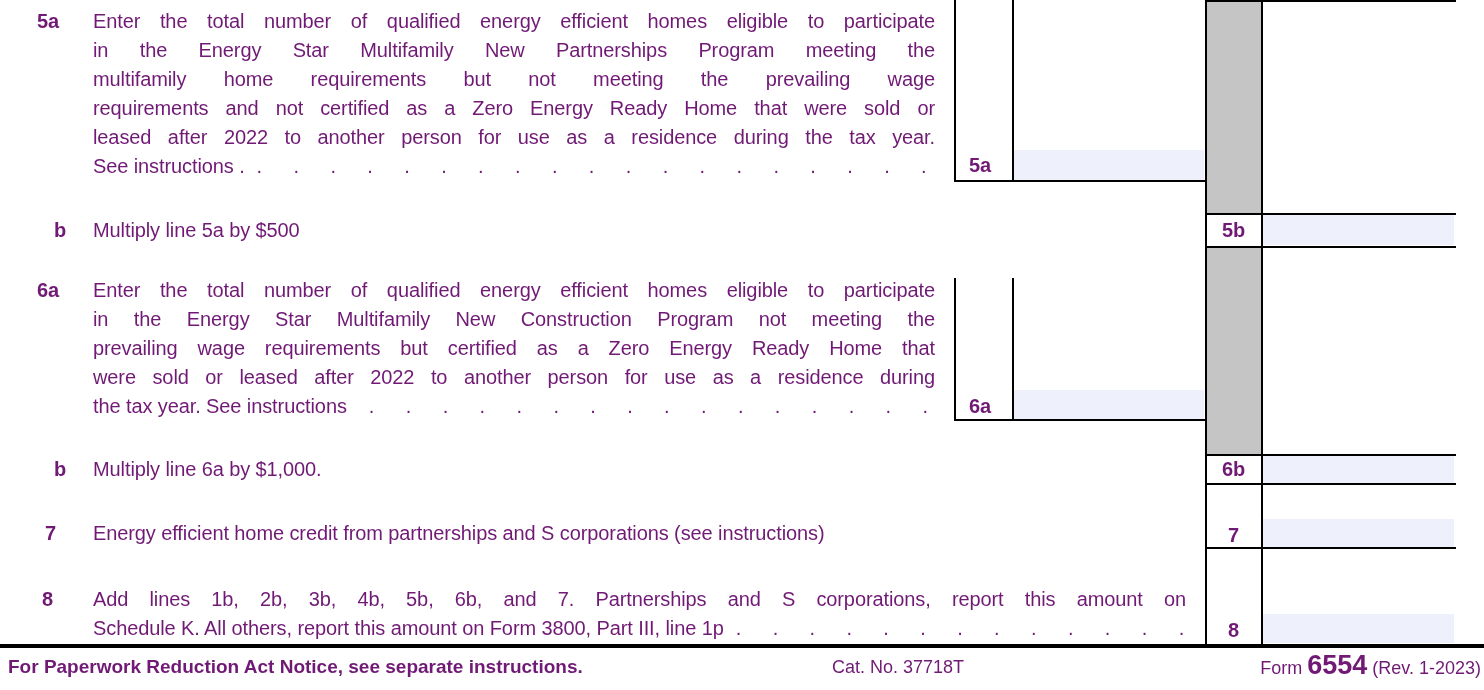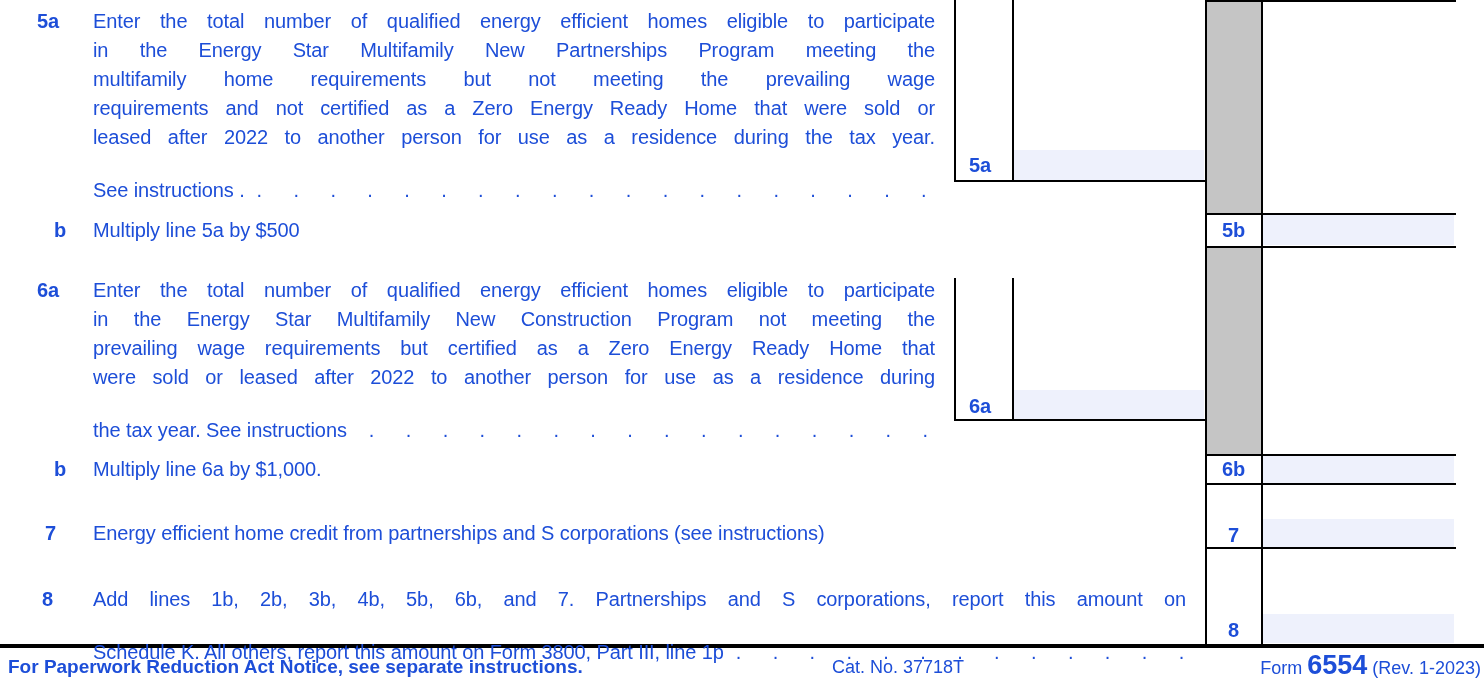--- a/index.html
+++ b/index.html
@@ -1,27 +1,27 @@
 <!DOCTYPE html>
 <html><head>
 <meta charset="utf-8">
 <style>
   html,body{margin:0;padding:0;background:#fff;}
   .page{
     position:relative;width:1484px;height:690px;background:#ffffff;overflow:hidden;
-    font-family:"Liberation Sans","DejaVu Sans",sans-serif;color:#1d4ed8;
+    font-family:"Liberation Sans","DejaVu Sans",sans-serif;color:#701a75;
     font-size:20px;letter-spacing:-0.1px;
   }
   .hline{position:absolute;background:#000;height:2px;}
   .vline{position:absolute;background:#000;width:2px;}
   .grayfill{position:absolute;left:1205px;width:57px;}
   .bluefield{position:absolute;background:#eef1fc;}
   .para{position:absolute;left:93px;width:842px;line-height:29px;}
   .jline{text-align:justify;text-align-last:justify;height:29px;white-space:nowrap;}
-  .leader-line{display:flex;align-items:baseline;height:29px;line-height:29px;margin-top:24px;}
+  .leader-line{display:flex;align-items:baseline;height:29px;line-height:29px;}
   .leader-line .txt{white-space:nowrap;}
   .leaders{flex:1 1 auto;overflow:hidden;white-space:nowrap;word-spacing:26px;padding-left:12px;}
   .lrow{position:absolute;left:93px;width:1087px;display:flex;align-items:baseline;height:29px;line-height:29px;flex-direction:column;}
   .num{position:absolute;font-weight:bold;line-height:29px;}
   .collabel{position:absolute;left:1205px;width:57px;text-align:center;font-weight:bold;line-height:29px;}
   .boxlabel{position:absolute;left:954px;width:52px;text-align:center;font-weight:bold;line-height:29px;}
   .footer-notice{position:absolute;left:8px;top:652px;font-weight:bold;font-size:19px;line-height:29px;letter-spacing:0;}
   .footer-cat{position:absolute;left:832px;top:655px;font-size:18px;line-height:24px;letter-spacing:0;}
   .footer-form{position:absolute;right:3px;top:650px;display:flex;align-items:baseline;letter-spacing:0;}
   .footer-form .fw{font-size:18px;padding-right:5px;}

